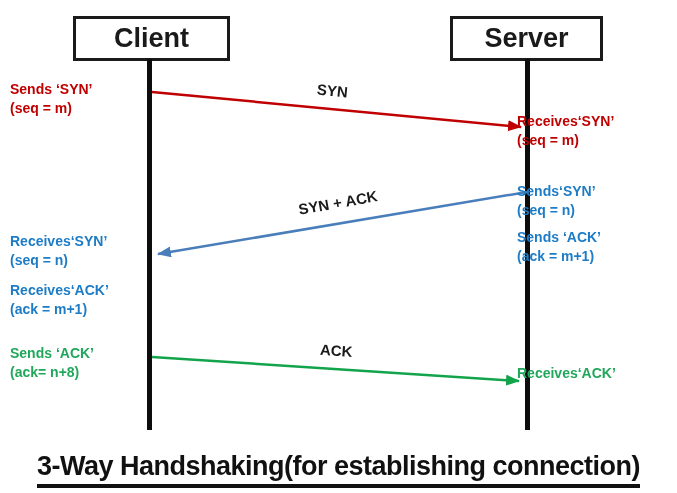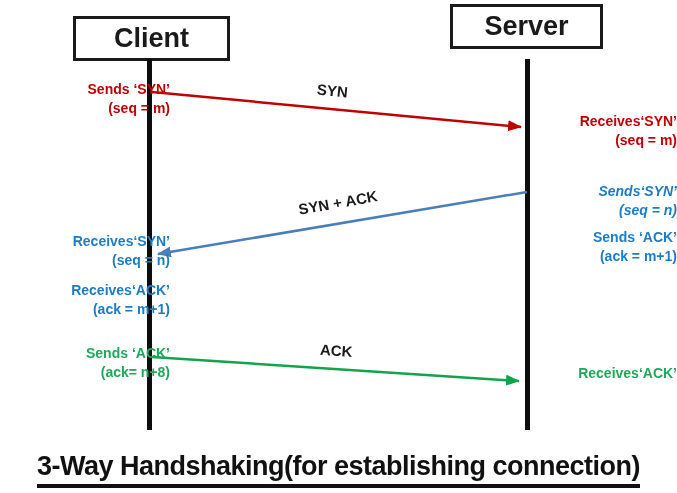--- a/index.html
+++ b/index.html
@@ -6,27 +6,27 @@
   .stage {
     position:relative; width:677px; height:493px; background:#ffffff;
     font-family:"Liberation Sans", sans-serif; overflow:hidden;
   }
   .actor-box {
     position:absolute; box-sizing:border-box; border:3px solid #1a1a1a; background:#fff;
     display:flex; align-items:center; justify-content:center;
     font-weight:bold; font-size:27px; color:#1a1a1a;
   }
   .actor-box.client { left:73px; top:16px; width:157px; height:45px; }
-  .actor-box.server { left:450px; top:4px; width:153px; height:45px; }
+  .actor-box.server { left:450px; top:16px; width:153px; height:45px; }
   .lifeline { position:absolute; width:5px; background:#0d0d0d; top:59px; height:371px; }
   .lifeline.client { left:147px; }
   .lifeline.server { left:525px; }
   .arrows-layer { position:absolute; left:0; top:0; }
   .annotation {
-    position:absolute; width:160px; text-align:right;
+    position:absolute; width:160px; text-align:left;
     font-weight:bold; font-size:14px; line-height:19px; white-space:nowrap;
   }
   .col-left  { left:10px; }
   .col-right { left:517px; }
   .red   { color:#C00000; }
   .blue  { color:#1D7CC5; }
   .green { color:#21A75B; }
   .arrow-label {
     position:absolute; font-weight:bold; font-size:15px; color:#1a1a1a;
     white-space:nowrap; transform-origin:center;
@@ -90,21 +90,21 @@
   </div>
   <div class="annotation col-left green" style="top:344px;">
     <div>Sends ‘ACK’</div>
     <div>(ack= n+8)</div>
   </div>
 
   <div class="annotation col-right red" style="top:112px;">
     <div>Receives‘SYN’</div>
     <div>(seq = m)</div>
   </div>
-  <div class="annotation col-right blue" style="top:182px;font-style:italic;">
+  <div class="annotation col-right blue" style="top:182px;">
     <div>Sends‘SYN’</div>
     <div>(seq = n)</div>
   </div>
   <div class="annotation col-right blue" style="top:228px;">
     <div>Sends ‘ACK’</div>
     <div>(ack = m+1)</div>
   </div>
   <div class="annotation col-right green" style="top:364px;">
     <div>Receives‘ACK’</div>
   </div>

